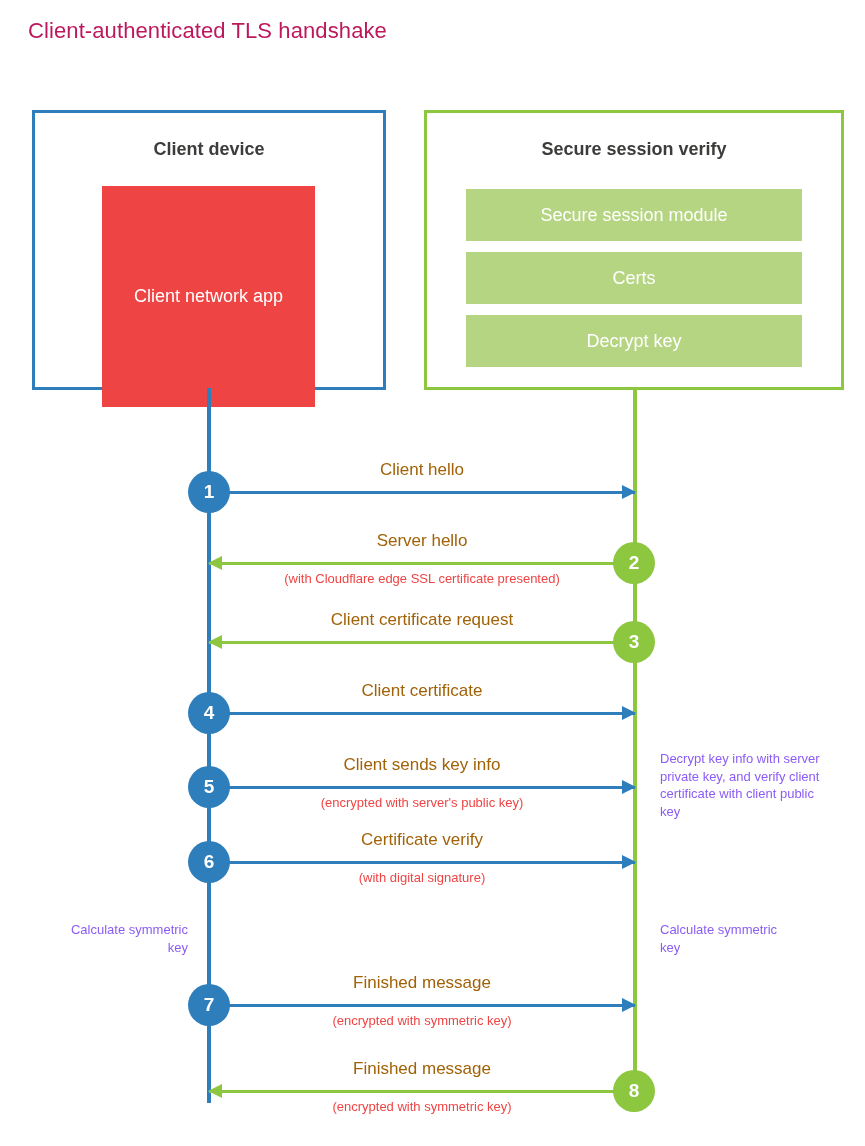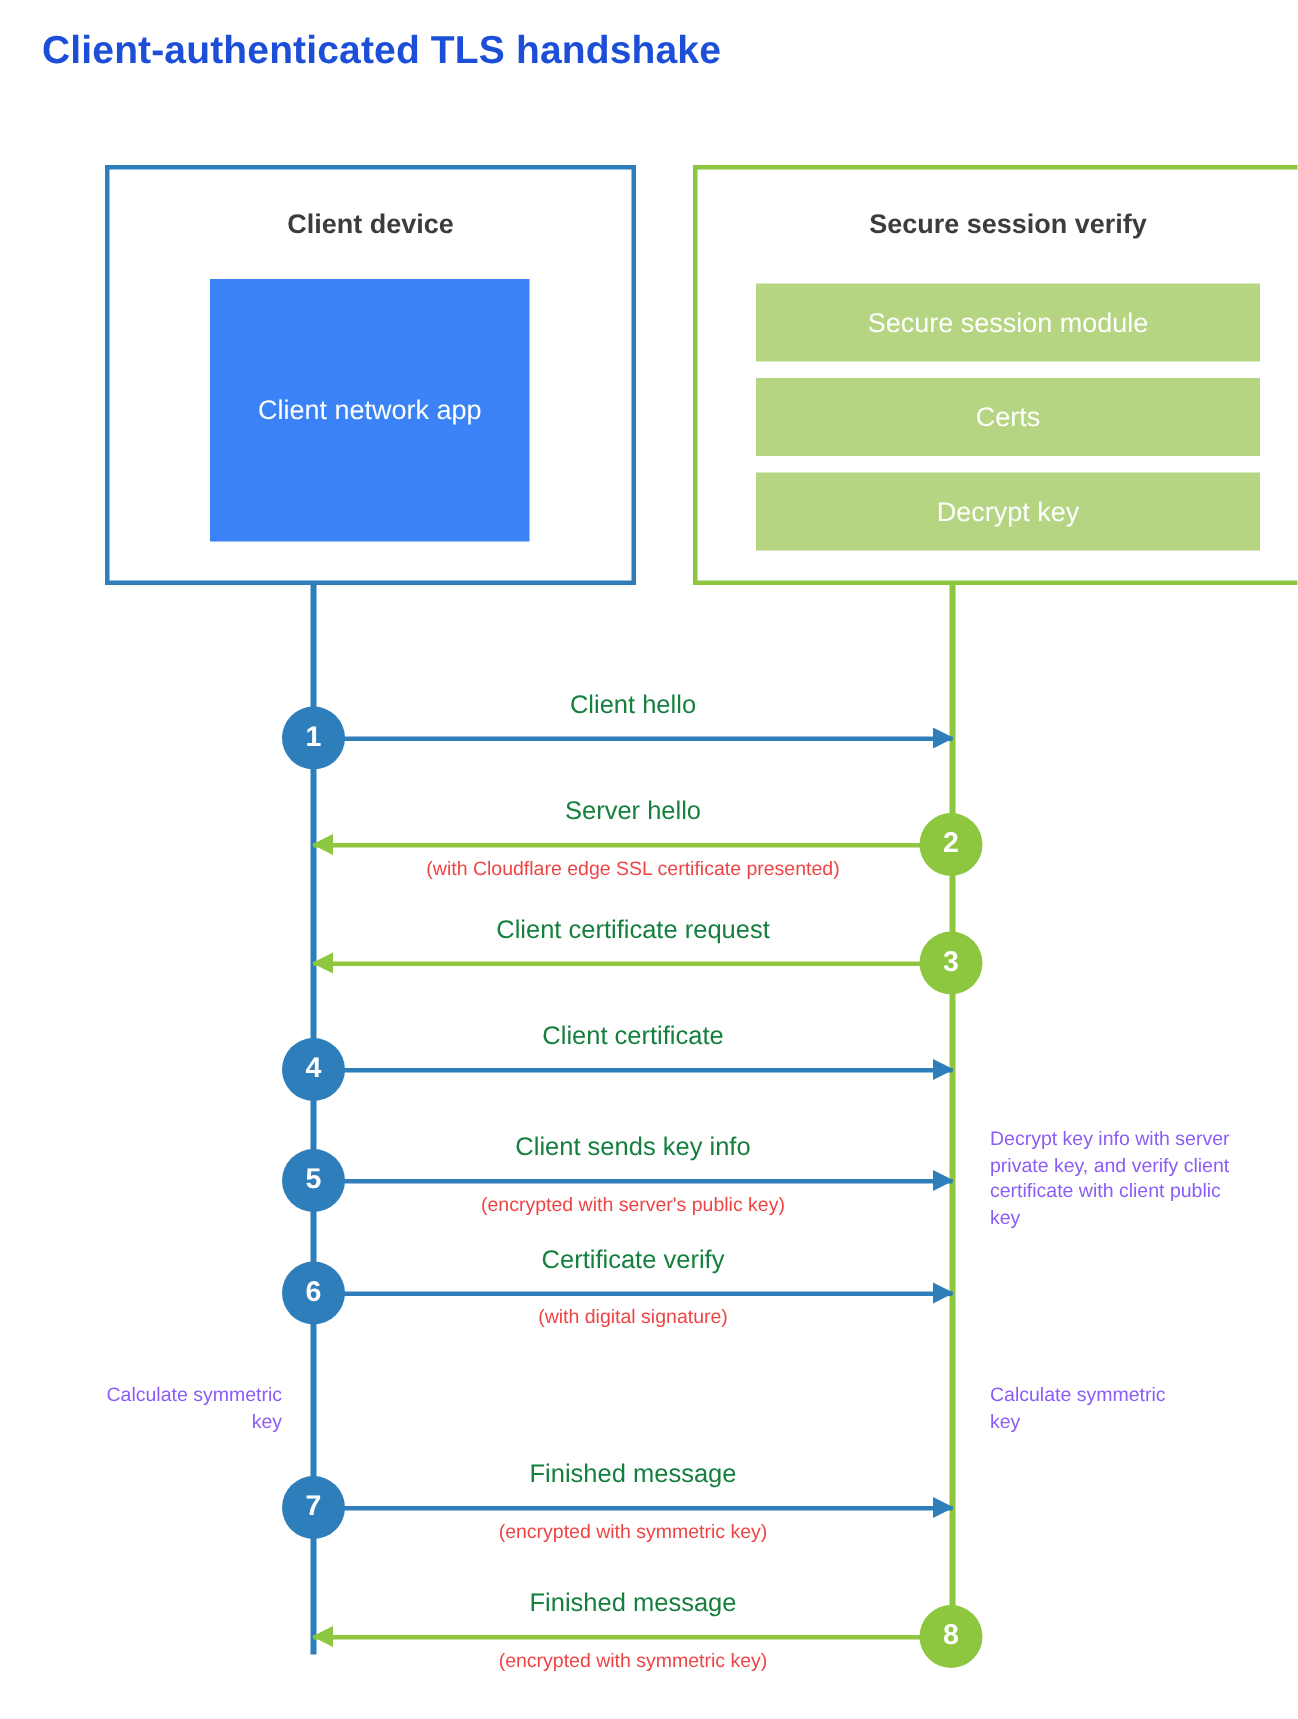--- a/index.html
+++ b/index.html
@@ -17,33 +17,32 @@
   }
   #stage {
     position: relative;
     width: 865px;
     height: 1146px;
   }
   .page-title {
     position: absolute;
     left: 28px;
     top: 18px;
-    font-size: 26px;
-    font-weight: 700;
-    color: #1d4ed8;
+    font-size: 22px;
+    font-weight: 400;
+    color: #be185d;
     letter-spacing: 0.1px;
     white-space: nowrap;
   }
 
   
   .party-box {
     position: absolute;
     background: #ffffff;
     box-sizing: border-box;
-    margin-left: 38px;
   }
   .party-box.client {
     left: 32px;
     top: 110px;
     width: 354px;
     height: 280px;
     border: 3px solid #2e7ebb;
   }
   .party-box.server {
     left: 424px;
@@ -60,22 +59,22 @@
     text-align: center;
     font-size: 18px;
     font-weight: bold;
     color: #3c3c3b;
   }
   .client-app-box {
     position: absolute;
     left: 67px;
     top: 73px;
     width: 213px;
-    height: 175px;
-    background: #3b82f6;
+    height: 221px;
+    background: #ef4444;
     color: #ffffff;
     font-size: 18px;
     display: flex;
     align-items: center;
     justify-content: center;
     text-align: center;
     line-height: 1.35;
   }
   .server-bar {
     position: absolute;
@@ -136,21 +135,21 @@
     border-top: 7px solid transparent;
     border-bottom: 7px solid transparent;
     border-right: 14px solid #8dc63f;
   }
   .msg-label {
     position: absolute;
     left: 0;
     width: 426px;
     text-align: center;
     font-size: 17px;
-    color: #15803d;
+    color: #a16207;
     top: -32px;
     white-space: nowrap;
   }
   .msg-sub {
     position: absolute;
     left: 0;
     width: 426px;
     text-align: center;
     font-size: 13px;
     color: #ef4444;

